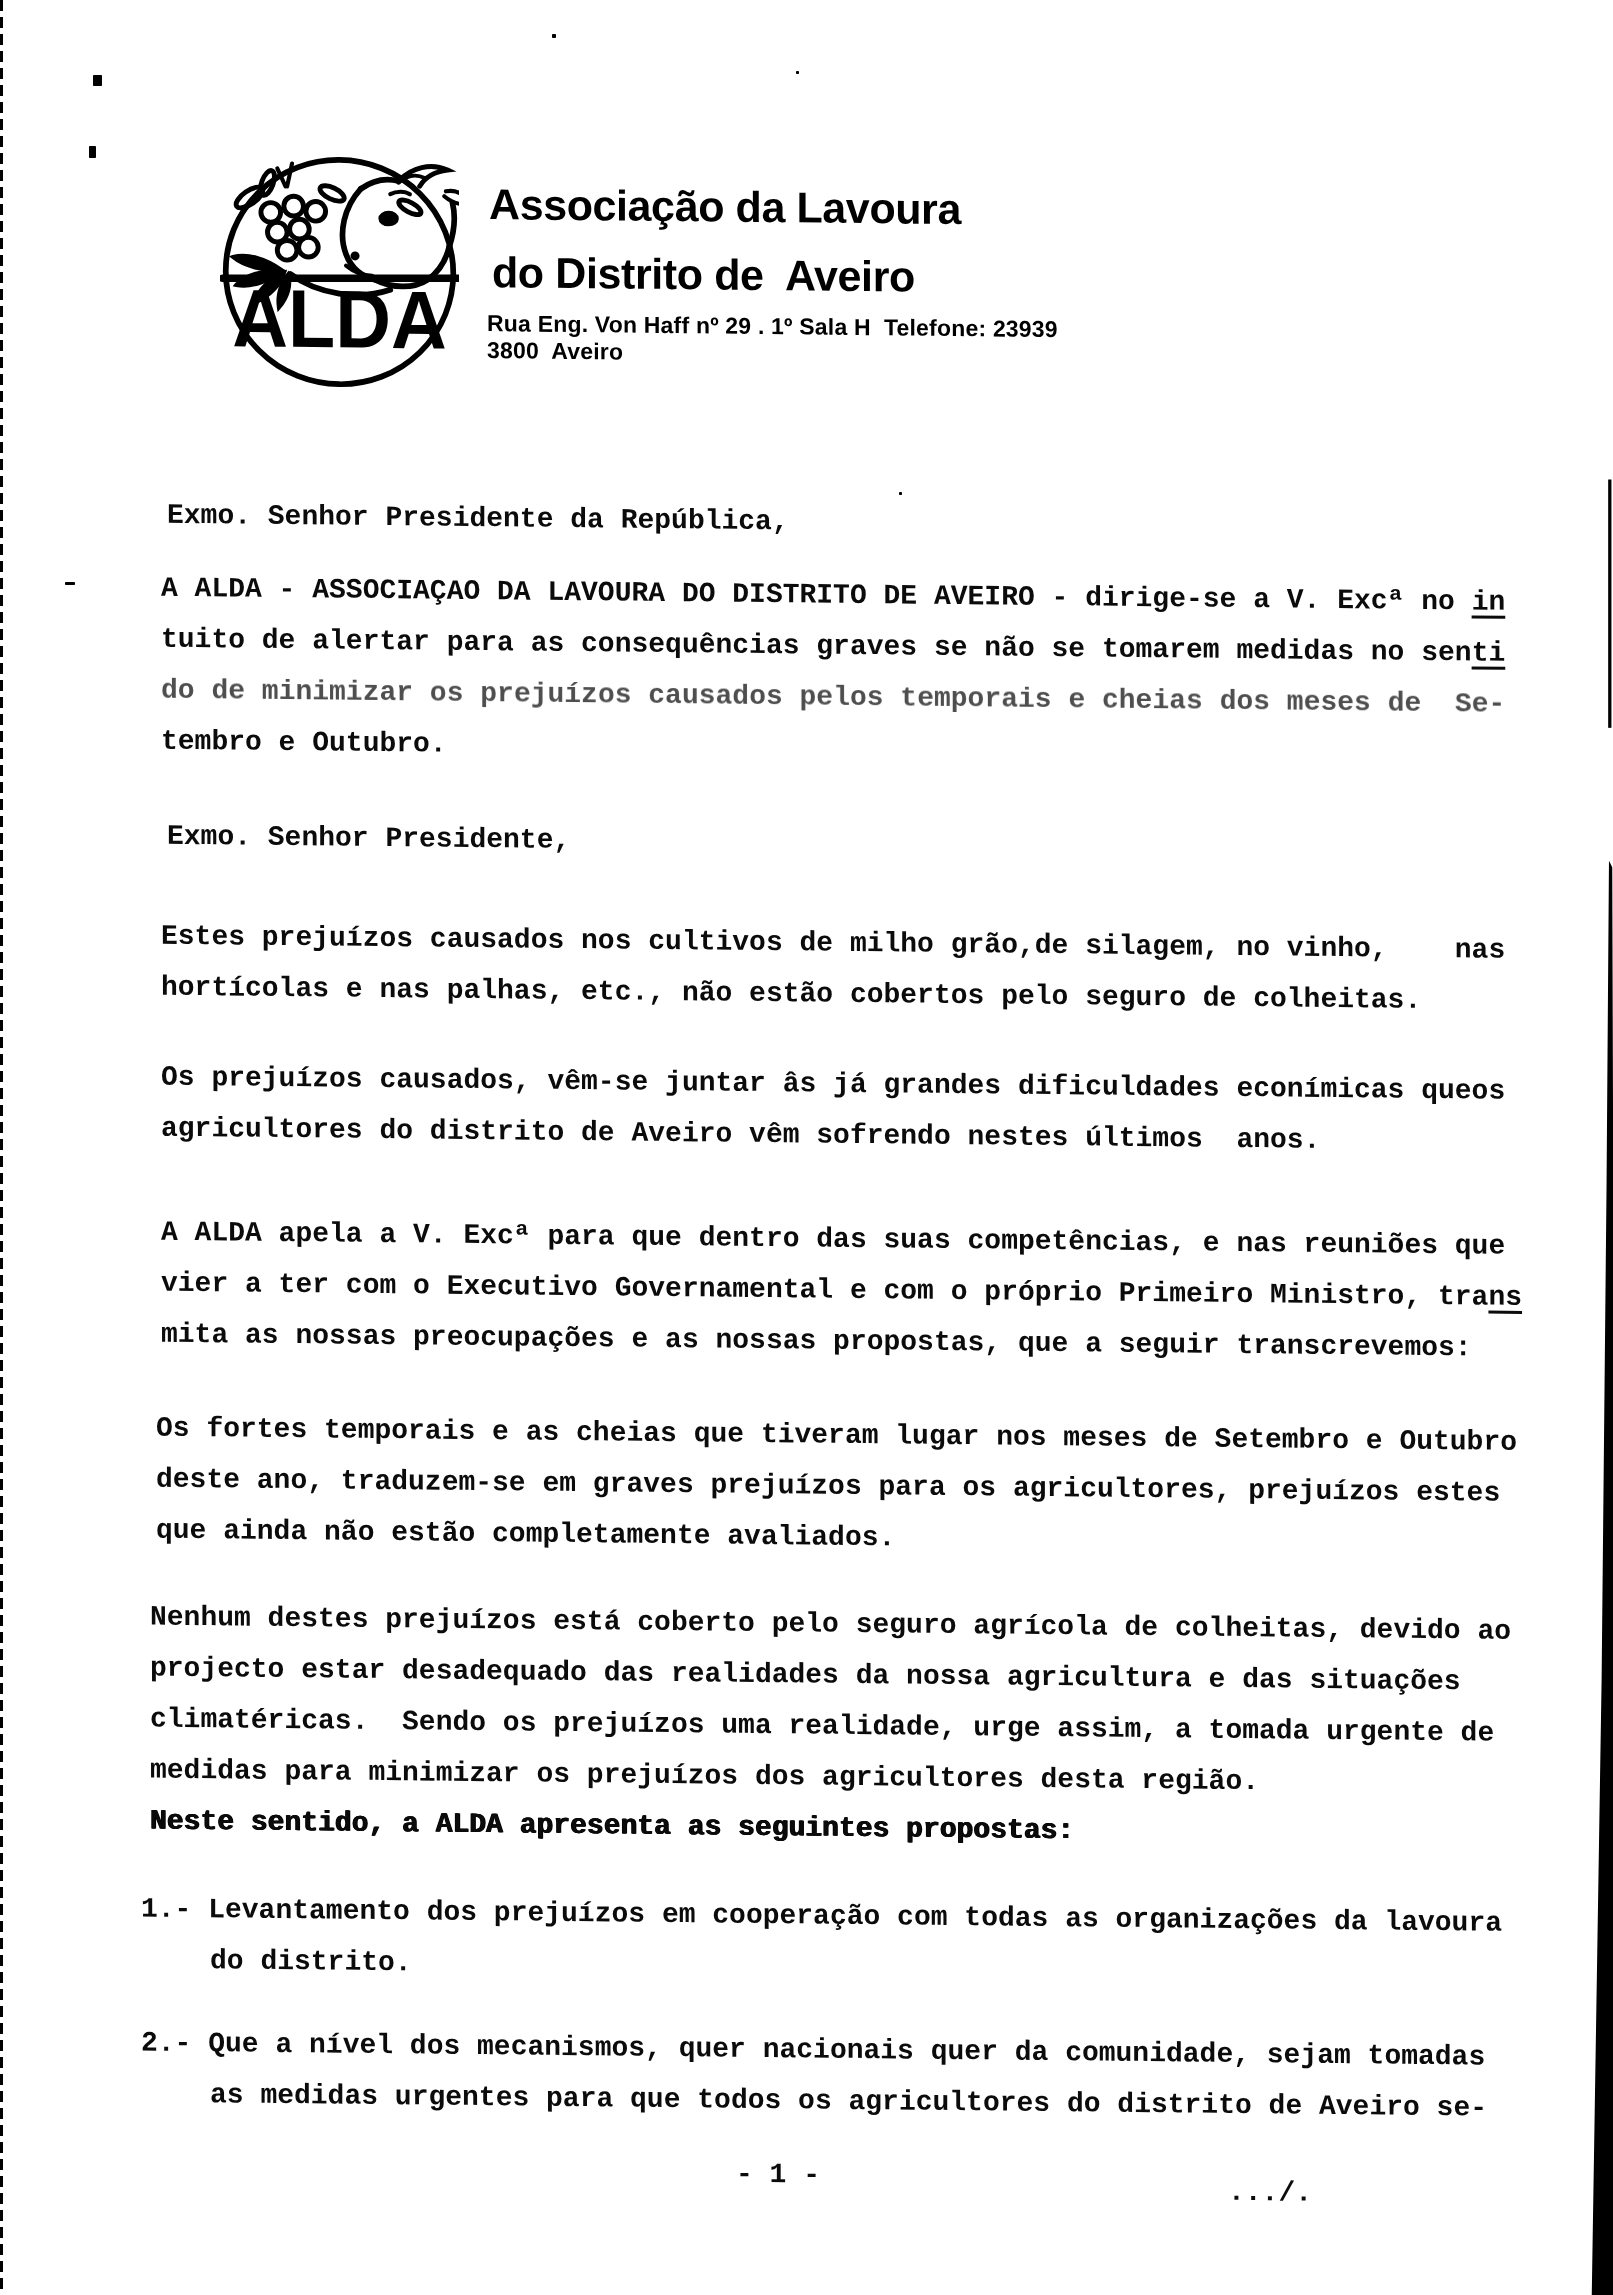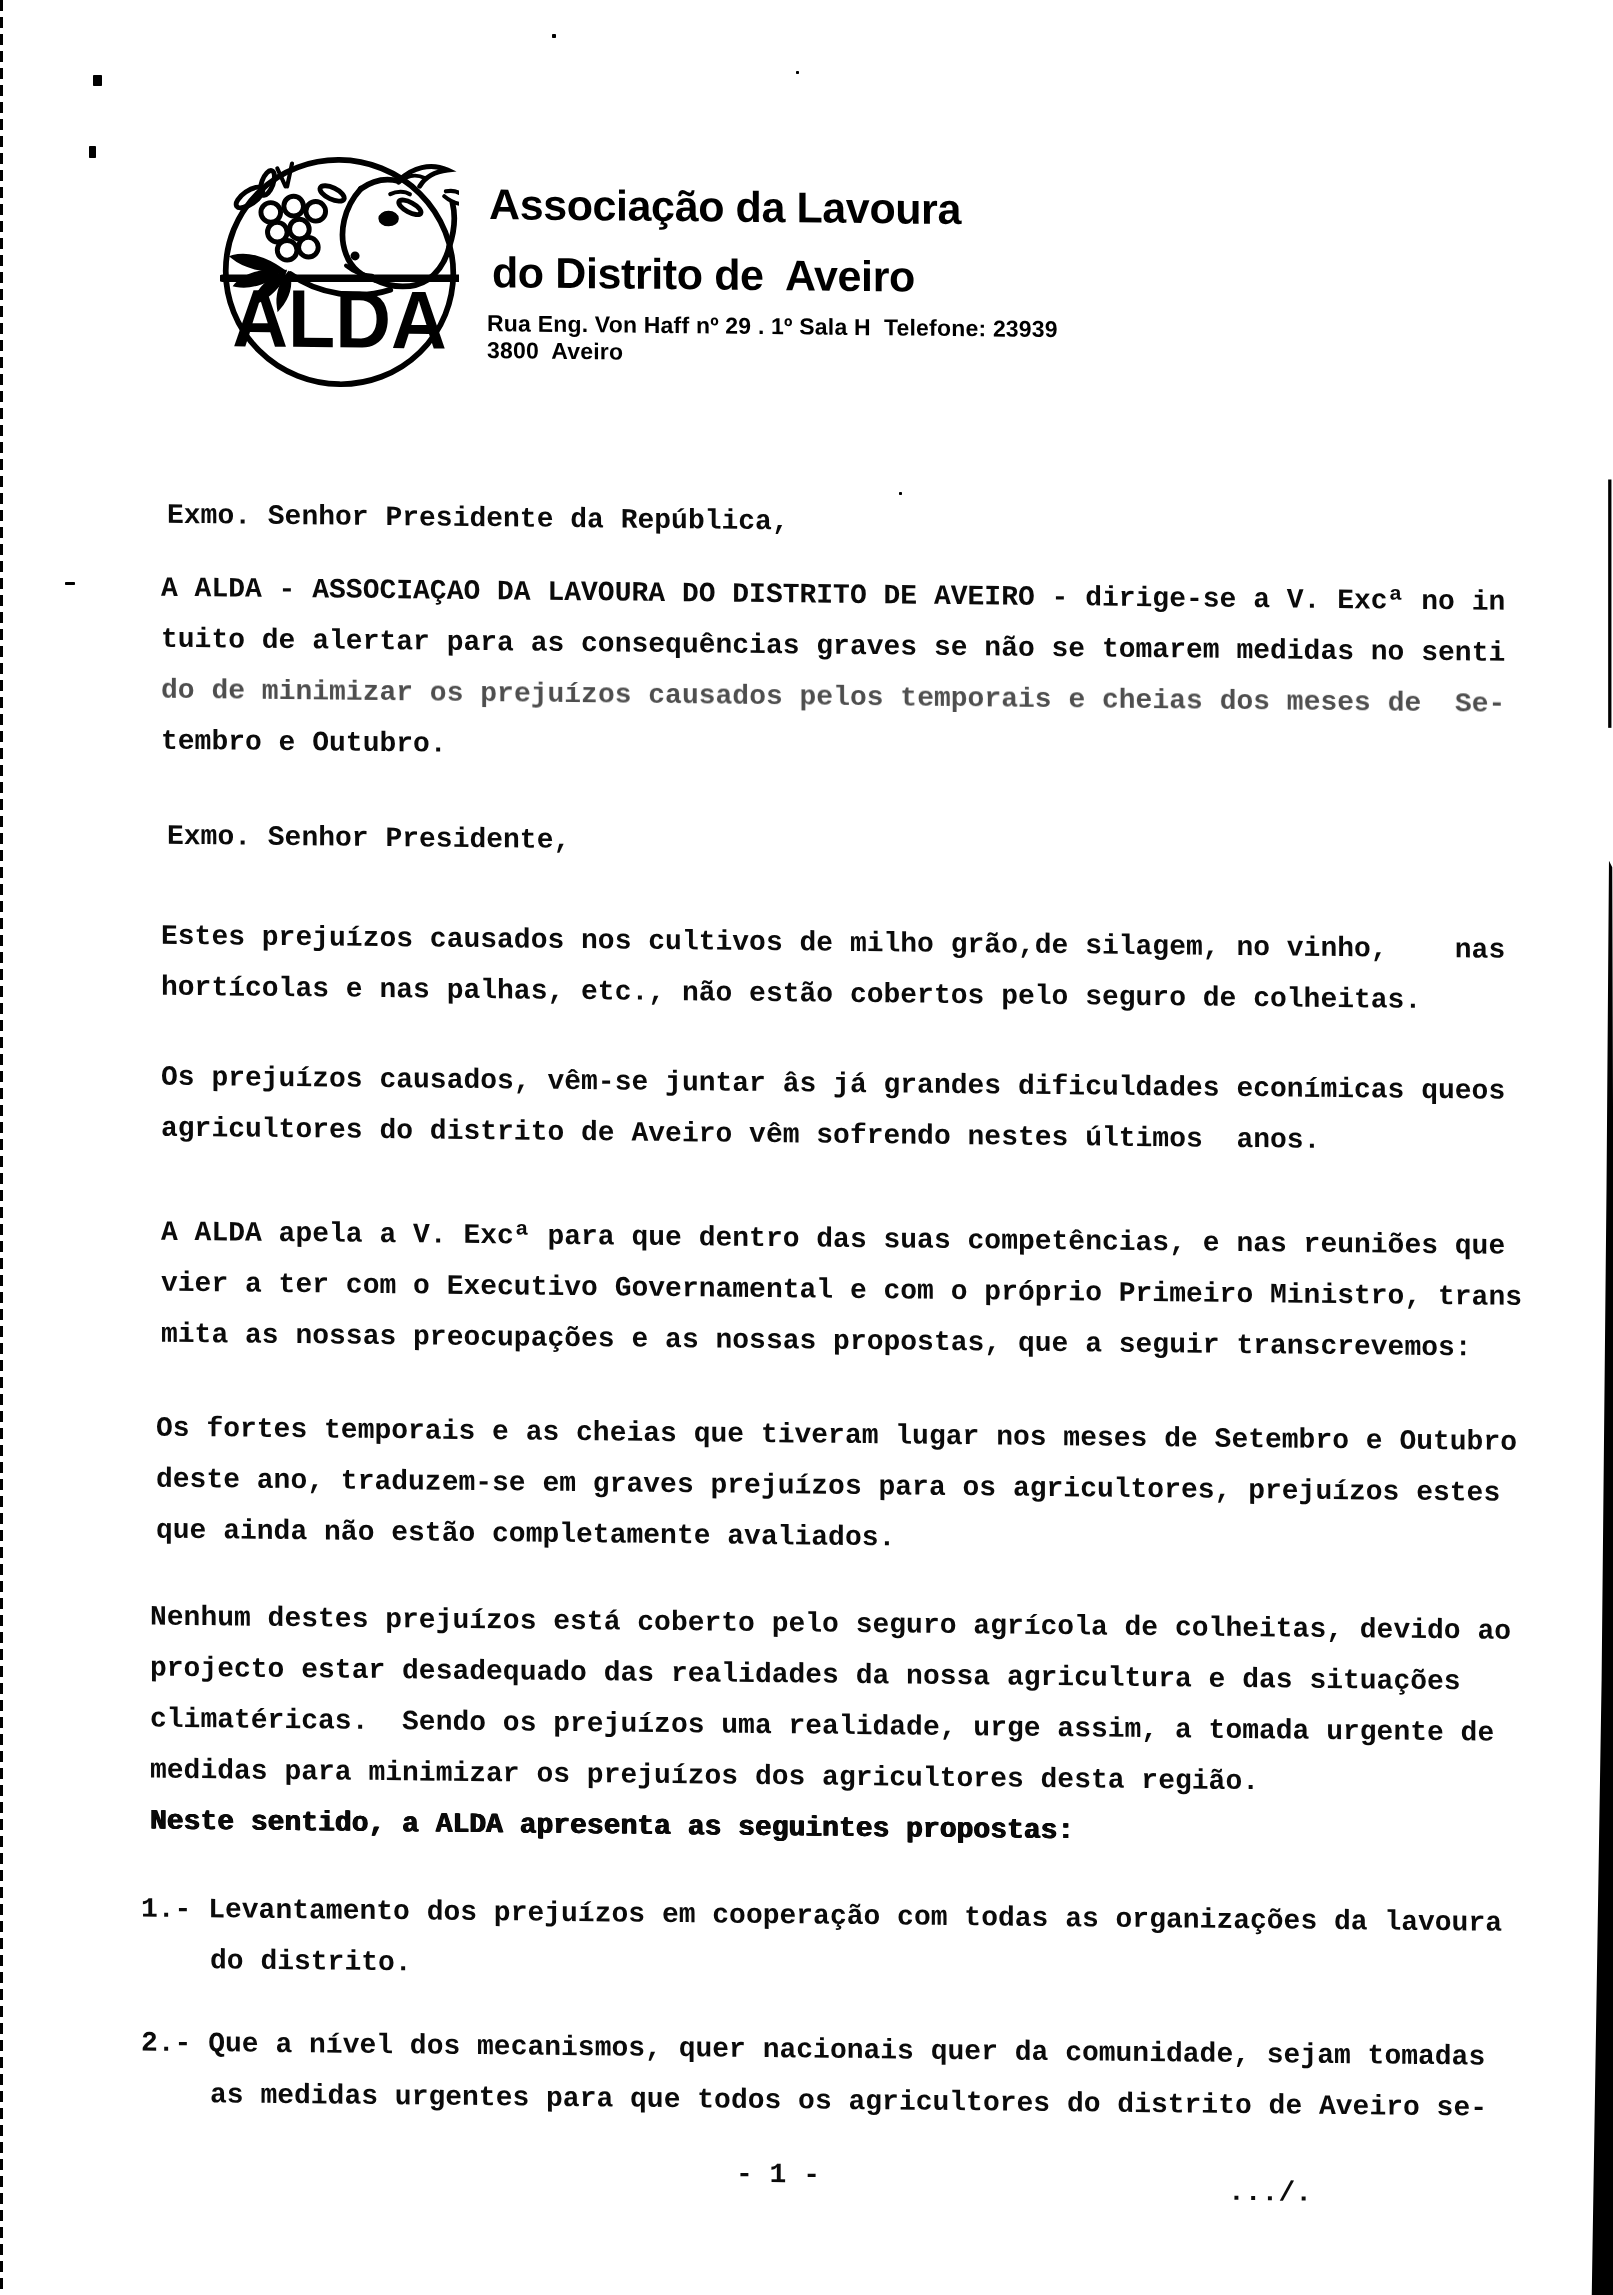--- a/index.html
+++ b/index.html
@@ -22,21 +22,21 @@
          letter-spacing:0.2px;white-space:pre;}
 
   
   .tblock{position:absolute;font-family:"Liberation Mono", monospace;
           font-size:28px;font-weight:bold;line-height:51px;color:#0b0b0b;
           white-space:pre;}
   .tblock .line{height:51px;white-space:pre;}
   .tblock .line.indent{padding-left:69px;}
   .tblock .line.faded{opacity:.72;filter:blur(0.4px);}
   .tblock .line.b{font-weight:bold;text-shadow:0.7px 0 0 #000, -0.5px 0 0 #000;}
-  .ul{text-decoration-thickness:2.9px;text-underline-offset:5.7px;}
+  .ul{text-decoration:underline;text-decoration-thickness:2.9px;text-underline-offset:5.7px;}
 
   #s1{left:167px;top:488px;}
   #p1{left:161px;top:561px;}
   #s2{left:167px;top:809px;}
   #p2{left:161px;top:909px;}
   #p3{left:161px;top:1050px;}
   #p4{left:161px;top:1205px;}
   #p5{left:156px;top:1401px;}
   #p6{left:150px;top:1590px;}
   #li1{left:141px;top:1882px;}

